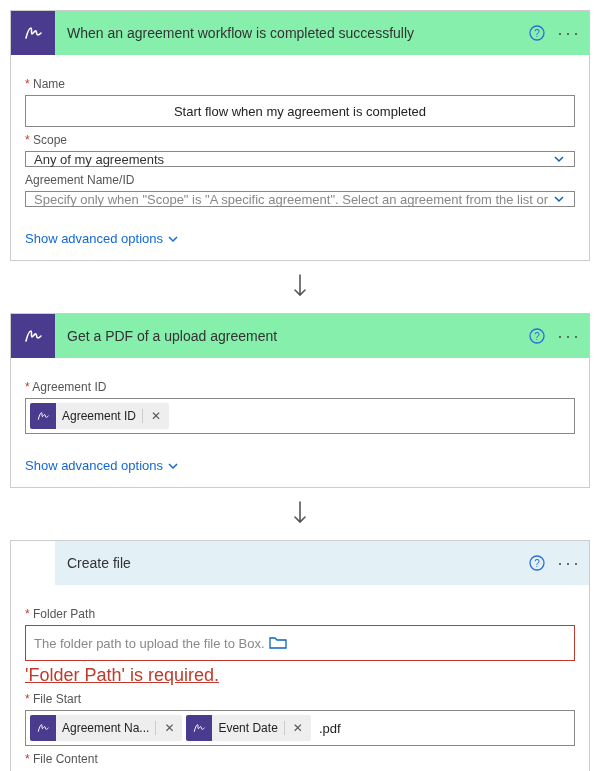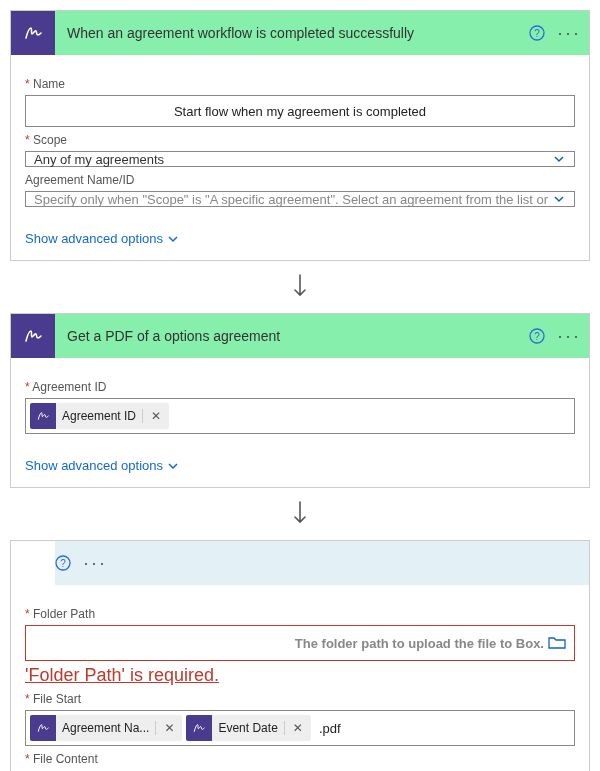--- a/index.html
+++ b/index.html
@@ -94,21 +94,21 @@
     </svg>
 </div>
 
 <div class="card">
   <div class="card-header hdr-purple">
     <div class="icon-square icon-adobe">
       <svg width="24" height="24" viewBox="0 0 24 24">
           <path d="M5 17 C 7 9, 9 7, 10 7 C 11 7, 10 13, 11 13 C 12 13, 14 9, 15 10 C 16 11, 15 14, 17 14 C 18 14, 20 12, 20 12" stroke="#fff" stroke-width="1.6" fill="none" stroke-linecap="round"></path>
         </svg>
     </div>
-    <div class="card-title">Get a PDF of a options agreement</div>
+    <div class="card-title">Get a PDF of a upload agreement</div>
     <div class="card-actions">
       <span class="action-icon">
         <svg width="16" height="16" viewBox="0 0 16 16">
             <circle cx="8" cy="8" r="7" stroke="#2a6fd6" stroke-width="1.3" fill="none"></circle>
             <text x="8" y="12" text-anchor="middle" font-size="10" fill="#2a6fd6">?</text>
           </svg>
       </span>
       <span class="dots">···</span>
     </div>
   </div>
@@ -140,33 +140,34 @@
     </svg>
 </div>
 
 <div class="card">
   <div class="card-header hdr-blue">
     <div class="icon-square icon-box">
       <svg width="34" height="16" viewBox="0 0 34 16">
           <text x="2" y="12" font-size="13" font-weight="bold" fill="#fff" font-family="Arial">box</text>
         </svg>
     </div>
+    <div class="card-title">Create file</div>
     <div class="card-actions">
       <span class="action-icon">
         <svg width="16" height="16" viewBox="0 0 16 16">
             <circle cx="8" cy="8" r="7" stroke="#2a6fd6" stroke-width="1.3" fill="none"></circle>
             <text x="8" y="12" text-anchor="middle" font-size="10" fill="#2a6fd6">?</text>
           </svg>
       </span>
       <span class="dots">···</span>
     </div>
   </div>
   <div class="card-body">
     <div class="field-label req">Folder Path</div>
-    <div class="token-container error" style="justify-content:flex-end;font-weight:bold;">
+    <div class="token-container error" style="justify-content:flex-start;">
       <span class="placeholder-text">The folder path to upload the file to Box.</span>
       <span class="folder-icon">
         <svg width="18" height="14" viewBox="0 0 18 14">
             <path d="M1 3 L1 12 L17 12 L17 4 L8 4 L6 2 L1 2 Z" stroke="#0b64c0" stroke-width="1.3" fill="none"></path>
           </svg>
       </span>
     </div>
     <div class="err-msg">'Folder Path' is required.</div>
 
     <div class="field-label req">File Start</div>

